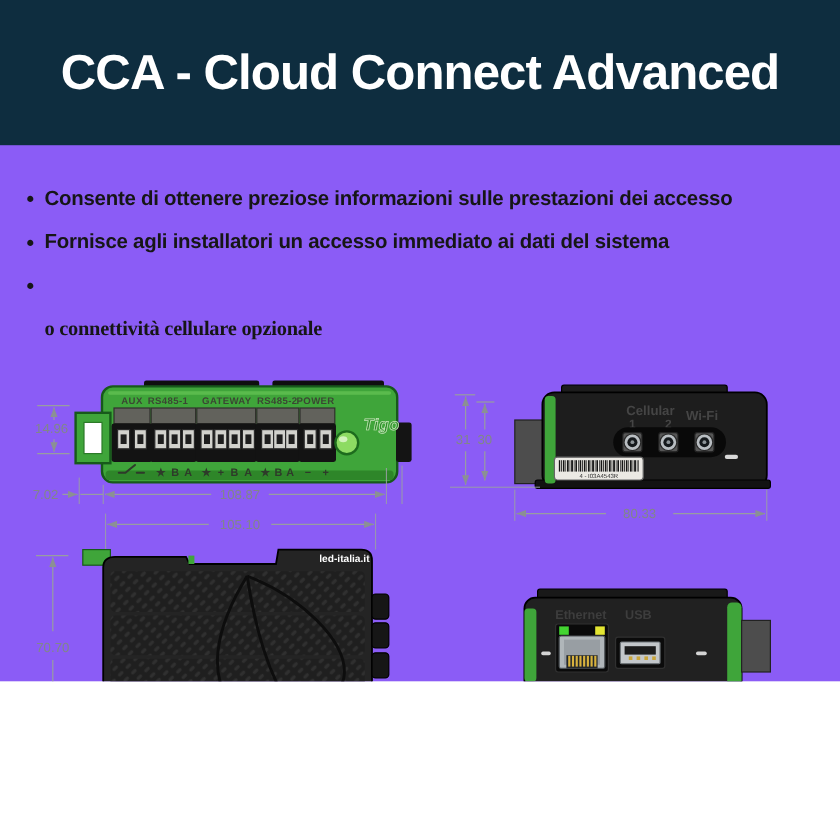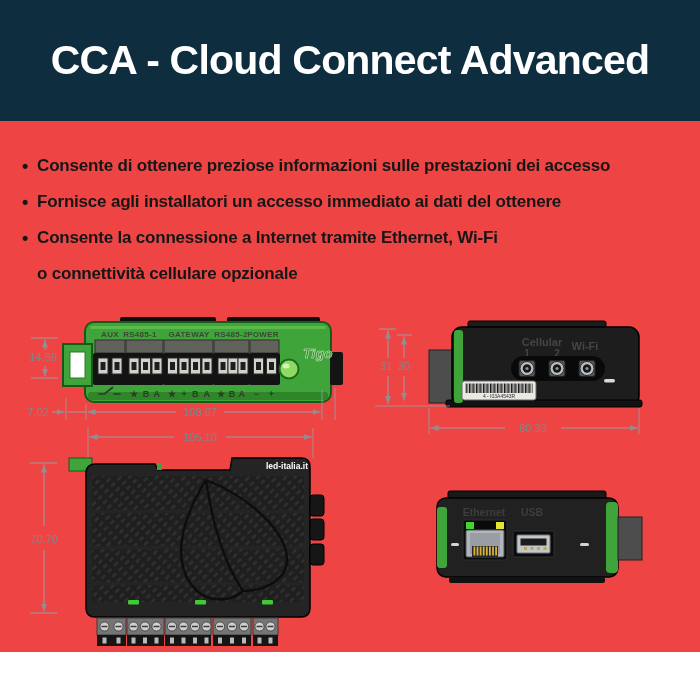--- a/index.html
+++ b/index.html
@@ -1,26 +1,26 @@
 <!DOCTYPE html>
 <html><head>
 <meta charset="utf-8">
 <style>
   html,body{margin:0;padding:0;background:#ffffff;}
-  .page{position:relative;width:700px;height:652px;background:#ef4444;overflow:hidden;
+  .page{position:relative;width:700px;height:568px;background:#8b5cf6;overflow:hidden;
         font-family:"Liberation Sans",sans-serif;}
   .banner{position:absolute;top:0;left:0;width:700px;height:121px;background:#0e2d3f;
           display:flex;align-items:center;justify-content:center;}
   .banner h1{margin:0;color:#ffffff;font-size:41px;font-weight:bold;letter-spacing:-0.8px;
              white-space:nowrap;}
   .bullets{position:absolute;top:148px;left:22px;right:14px;color:#161616;}
   .b-row{display:flex;align-items:flex-start;line-height:36px;font-size:17px;font-weight:bold;
          letter-spacing:-0.2px;white-space:nowrap;}
   .b-row .dot{margin-right:9px;font-size:18px;}
-  .b-cont{padding-left:15px;}
+  .b-cont{padding-left:15px;font-family:Liberation Serif, serif;}
   .diagram{position:absolute;top:300px;left:0;width:700px;height:360px;}
   .bottombar{position:absolute;left:0;top:663px;width:700px;height:37px;background:#0e2d3f;
              border-top:1px solid #4a6374;box-sizing:border-box;}
   svg text{font-family:"Liberation Sans",sans-serif;}
   .dimline{stroke:#989da1;stroke-width:1;fill:none;}
   .extline{stroke:#9aa0a4;stroke-width:0.8;fill:none;}
   .dimtxt{font-size:11px;fill:#81868a;text-anchor:middle;}
   .portlbl{font-size:8px;font-weight:bold;fill:#3b4733;text-anchor:middle;letter-spacing:0.3px;}
   .symtxt{font-size:9px;font-weight:bold;fill:#2e3a2a;text-anchor:middle;}
   .devlblsm{font-size:10px;font-weight:bold;fill:#454545;text-anchor:middle;}
@@ -40,25 +40,24 @@
     <h1>CCA - Cloud Connect Advanced</h1>
   </header>
 
   <section class="bullets">
     <div class="b-row">
       <span class="dot">•</span>
       <span>Consente di ottenere preziose informazioni sulle prestazioni dei accesso</span>
     </div>
     <div class="b-row">
       <span class="dot">•</span>
-      <span>Fornisce agli installatori un accesso immediato ai dati del ottenere</span>
+      <span>Fornisce agli installatori un accesso immediato ai dati del sistema</span>
     </div>
     <div class="b-row">
       <span class="dot">•</span>
-      <span>Consente la connessione a Internet tramite Ethernet, Wi-Fi</span>
     </div>
     <div class="b-row b-cont">
       <span>o connettività cellulare opzionale</span>
     </div>
   </section>
 
   <svg class="diagram" viewBox="0 0 700 360">
     <defs>
       <marker id="arw" markerWidth="9" markerHeight="7" refX="8" refY="3" orient="auto" markerUnits="userSpaceOnUse">
         <path d="M0,0 L8,3 L0,6 Z" fill="#8b9094"></path>

